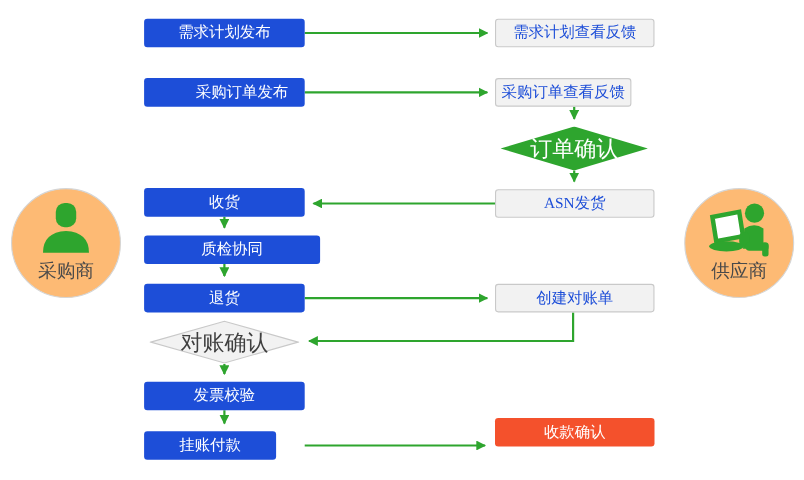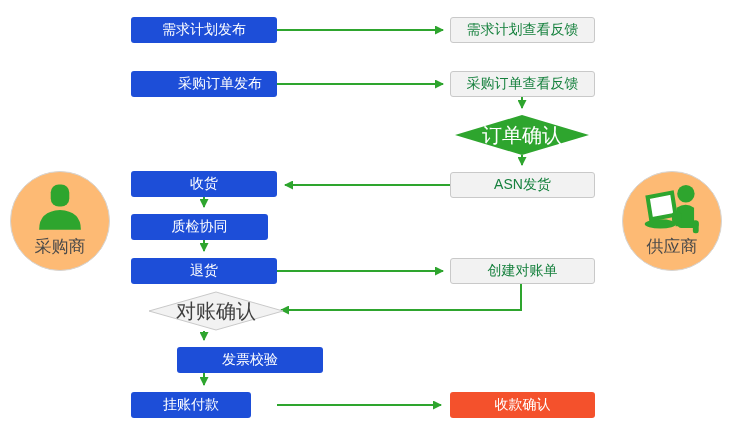--- a/index.html
+++ b/index.html
@@ -7,21 +7,21 @@
     position:relative;width:731px;height:436px;background:#fff;overflow:hidden;
     font-family:"Liberation Sans","DejaVu Sans",sans-serif;
   }
   .connectors{position:absolute;left:0;top:0;pointer-events:none;}
   .node{
     position:absolute;display:flex;align-items:center;justify-content:center;
     box-sizing:border-box;font-size:14px;border-radius:3px;text-align:center;
   }
   .node.green{background:#1d4ed8;color:#fff;}
   .node.red{background:#F4512C;color:#fff;}
-  .node.gray{background:#F2F2F2;border:1px solid #C9C9C9;color:#15803d;}
+  .node.gray{background:#F2F2F2;border:1px solid #C9C9C9;color:#1d4ed8;font-family:Liberation Serif, serif;}
   .diamond{position:absolute;}
   .diamond svg{position:absolute;left:0;top:0;width:100%;height:100%;}
   .diamond span{
     position:absolute;left:0;top:0;width:100%;height:100%;
     display:flex;align-items:center;justify-content:center;font-size:20px;
   }
   .diamond.green span{color:#fff;}
   .diamond.gray span{color:#3F3F3F;}
   .actor{
     position:absolute;width:100px;height:100px;border-radius:50%;
@@ -57,51 +57,51 @@
       <path d="M277,405 L441,405" marker-end="url(#arrow)"></path>
     </g>
   </svg>
 
   <div class="node green" style="left:131px;top:17px;width:146px;height:26px;">需求计划发布</div>
 
   <div class="node green" style="left:131px;top:71px;width:146px;height:26px;padding-left:32px;">采购订单发布</div>
 
   <div class="node green" style="left:131px;top:171px;width:146px;height:26px;">收货</div>
 
-  <div class="node green" style="left:131px;top:214px;width:137px;height:26px;">质检协同</div>
+  <div class="node green" style="left:131px;top:214px;width:160px;height:26px;">质检协同</div>
 
   <div class="node green" style="left:131px;top:258px;width:146px;height:26px;">退货</div>
 
-  <div class="diamond gray" style="left:148px;top:291px;width:136px;height:40px;">
+  <div class="diamond gray" style="left:136px;top:291px;width:136px;height:40px;">
     <svg viewBox="0 0 136 40" preserveAspectRatio="none">
       <polygon points="1,20 68,1 135,20 68,39" fill="#F2F2F2" stroke="#C9C9C9" stroke-width="1"></polygon>
     </svg>
     <span>对账确认</span>
   </div>
 
-  <div class="node green" style="left:131px;top:347px;width:146px;height:26px;margin-left:46px;">发票校验</div>
+  <div class="node green" style="left:131px;top:347px;width:146px;height:26px;">发票校验</div>
 
   <div class="node green" style="left:131px;top:392px;width:120px;height:26px;">挂账付款</div>
 
   <div class="node gray" style="left:450px;top:17px;width:145px;height:26px;">需求计划查看反馈</div>
 
-  <div class="node gray" style="left:450px;top:71px;width:145px;height:26px;">采购订单查看反馈</div>
+  <div class="node gray" style="left:450px;top:71px;width:124px;height:26px;">采购订单查看反馈</div>
 
   <div class="diamond green" style="left:455px;top:115px;width:134px;height:40px;">
     <svg viewBox="0 0 134 40" preserveAspectRatio="none">
       <polygon points="0,20 67,0 134,20 67,40" fill="#2EA52E"></polygon>
     </svg>
     <span>订单确认</span>
   </div>
 
   <div class="node gray" style="left:450px;top:172px;width:145px;height:26px;">ASN发货</div>
 
   <div class="node gray" style="left:450px;top:258px;width:145px;height:26px;">创建对账单</div>
 
-  <div class="node red" style="left:450px;top:392px;width:145px;height:26px;">收款确认</div>
+  <div class="node red" style="left:450px;top:380px;width:145px;height:26px;">收款确认</div>
 
   <div class="actor" style="left:10px;top:171px;">
     <span class="icon">
       <svg width="58" height="58" viewBox="0 0 100 100">
         <rect x="34" y="6" width="32" height="38" rx="14" fill="#2EA52E"></rect>
         <path d="M14,84 Q14,52 50,50 Q86,52 86,84 Z" fill="#2EA52E"></path>
       </svg>
     </span>
     <span class="label">采购商</span>
   </div>

